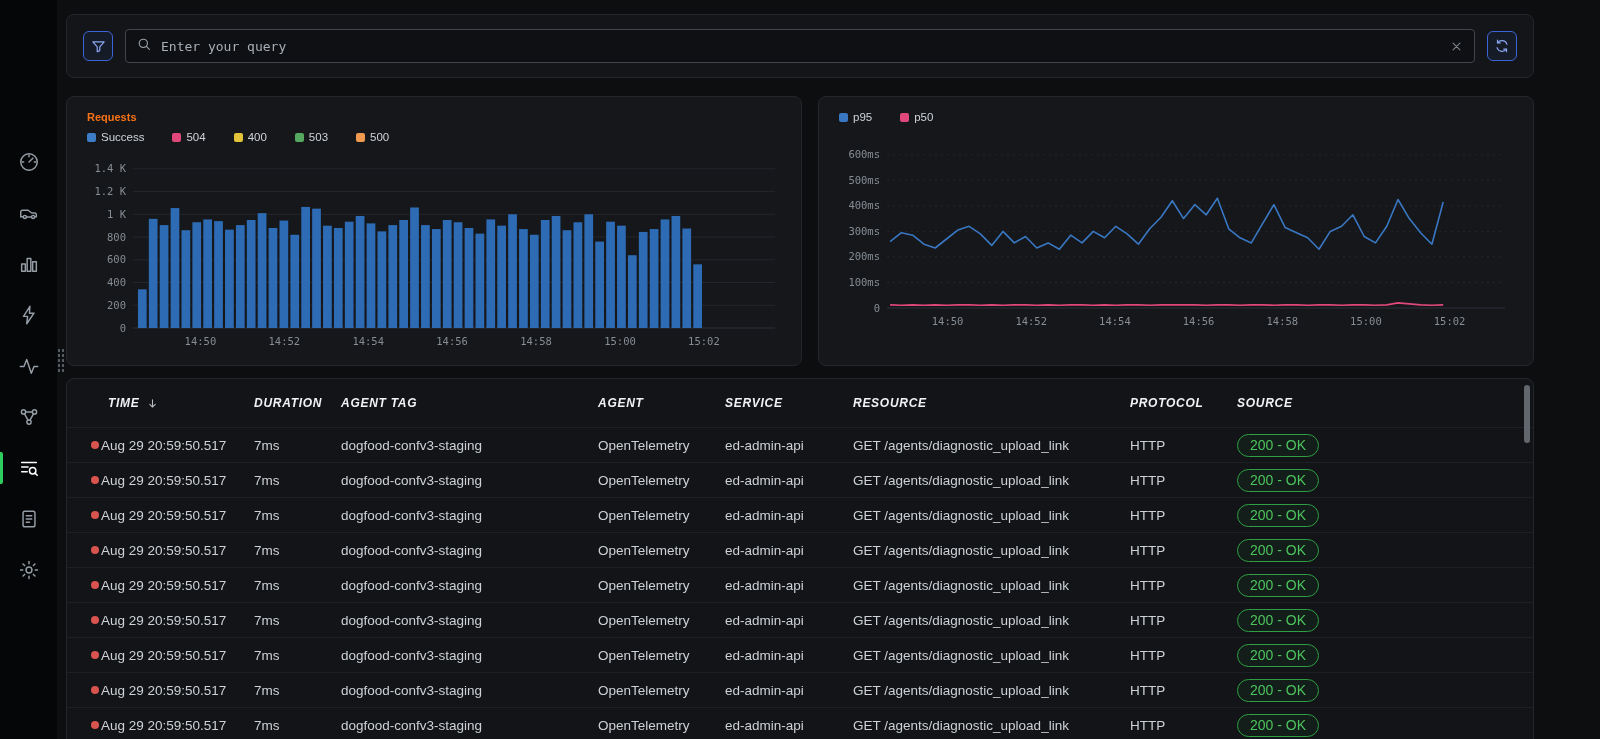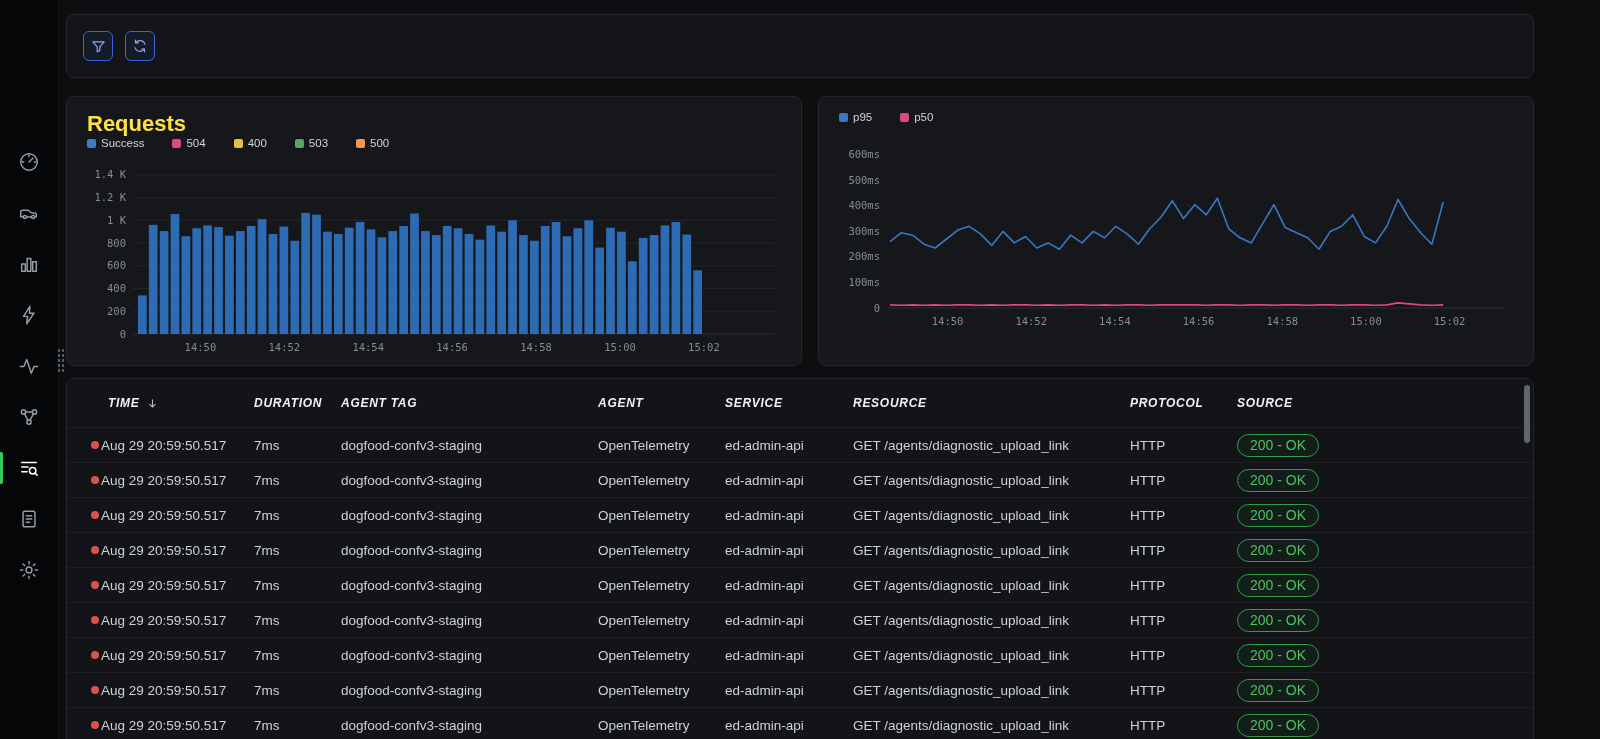--- a/index.html
+++ b/index.html
@@ -57,21 +57,21 @@
   }
   .search-box input::placeholder { color: #a9afb6; }
   .clear-btn { background: none; border: none; color: #7d838a; cursor: pointer; display: flex; align-items: center; }
 
   
   .charts-row { margin-top: 18px; display: grid; grid-template-columns: 736px 716px; gap: 16px; }
   .panel {
     background: #15171b; border: 1px solid #23262b; border-radius: 8px;
   }
   .chart-panel { height: 270px; padding: 14px 20px; }
-  .chart-title { font-size: 22px; font-weight: 700; color: #fde047; }
+  .chart-title { font-size: 11px; font-weight: 700; color: #f97316; margin-bottom: 8px; }
   .legend { display: flex; align-items: center; gap: 28px; margin-bottom: 9px; }
   .legend-item { display: inline-flex; align-items: center; gap: 5px; font-size: 11.5px; color: #d0d4d8; cursor: pointer; }
   .swatch { width: 9px; height: 9px; border-radius: 2px; display: inline-block; }
   svg.chart { display: block; }
   svg.chart text.tick { font-family: "DejaVu Sans Mono", monospace; font-size: 10.5px; fill: #868d94; }
 
   
   .table-panel { margin-top: 12px; height: 420px; background: #121417; position: relative; overflow: hidden; }
   .thr, .tr {
     display: grid;
@@ -188,20 +188,34 @@
   <div class="resize-handle"></div>
 
   <main class="main">
 
     <section class="query-panel">
       <button class="icon-btn">
         <svg viewBox="0 0 24 24" width="17" height="17" fill="none" stroke="currentColor" stroke-width="1.7" stroke-linejoin="round">
             <path d="M4 5.5h16l-6.2 7.1v5.2l-3.6 1.7v-6.9z"></path>
           </svg>
       </button>
+      <div class="search-box">
+        <span class="mag">
+          <svg viewBox="0 0 24 24" width="16" height="16" fill="none" stroke="currentColor" stroke-width="1.7" stroke-linecap="round">
+              <circle cx="11" cy="11" r="6.2"></circle>
+              <path d="M15.6 15.6 20 20"></path>
+            </svg>
+        </span>
+        <input type="text" placeholder="Enter your query" style="">
+        <button class="clear-btn">
+          <svg viewBox="0 0 24 24" width="15" height="15" fill="none" stroke="currentColor" stroke-width="1.7" stroke-linecap="round">
+              <path d="M6.5 6.5l11 11M17.5 6.5l-11 11"></path>
+            </svg>
+        </button>
+      </div>
       <button class="icon-btn">
         <svg viewBox="0 0 24 24" width="16" height="16" fill="none" stroke="currentColor" stroke-width="1.7" stroke-linecap="round" stroke-linejoin="round">
             <path d="M19.5 9.5A8 8 0 0 0 5.4 7.2M4.5 14.5a8 8 0 0 0 14.1 2.3"></path>
             <path d="M5.2 3.2v4.2h4.2M18.8 20.8v-4.2h-4.2"></path>
           </svg>
       </button>
     </section>
 
     <section class="charts-row">
       <div class="panel chart-panel">

